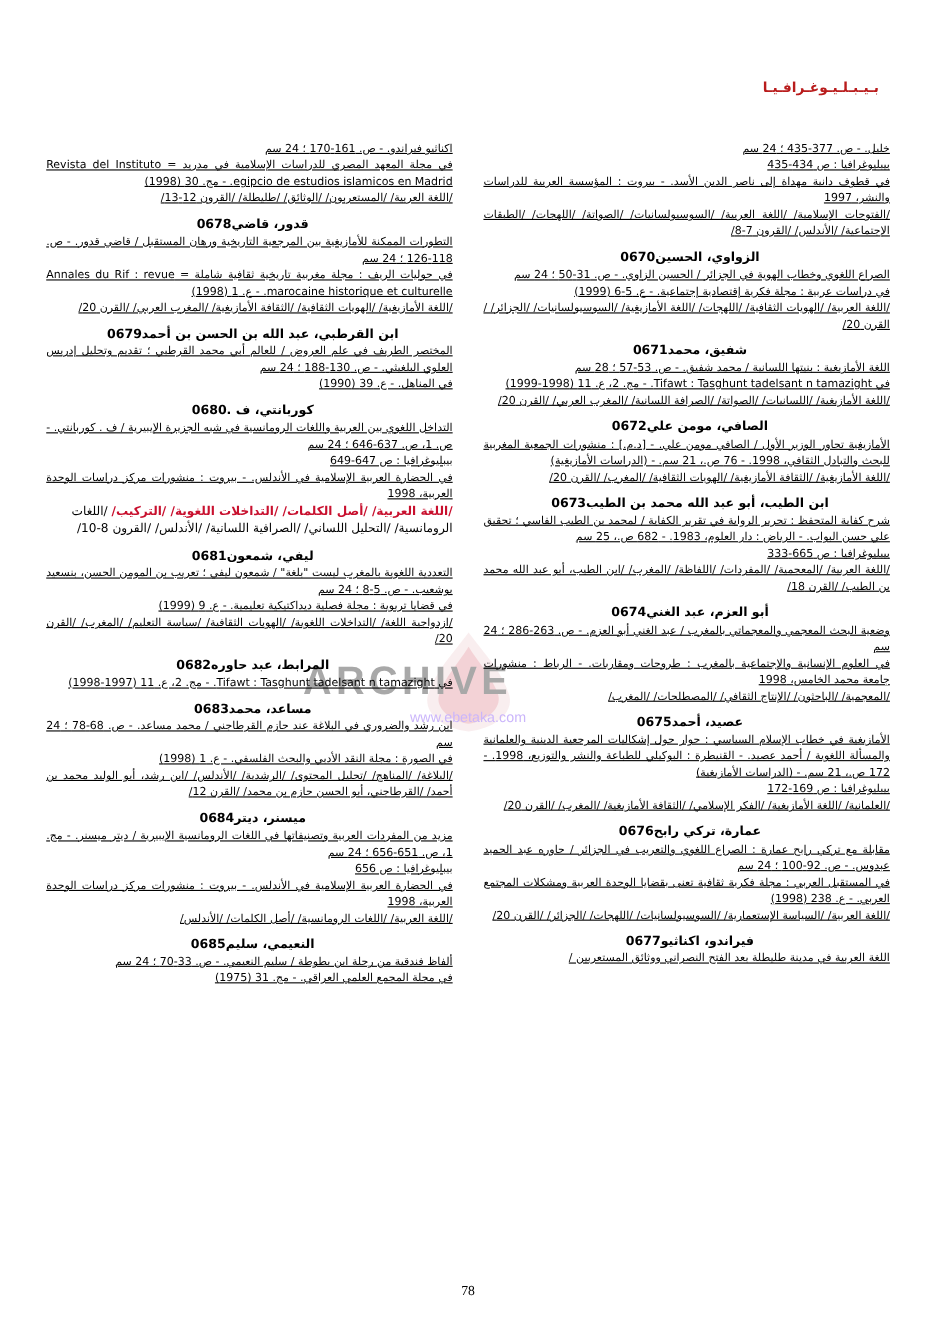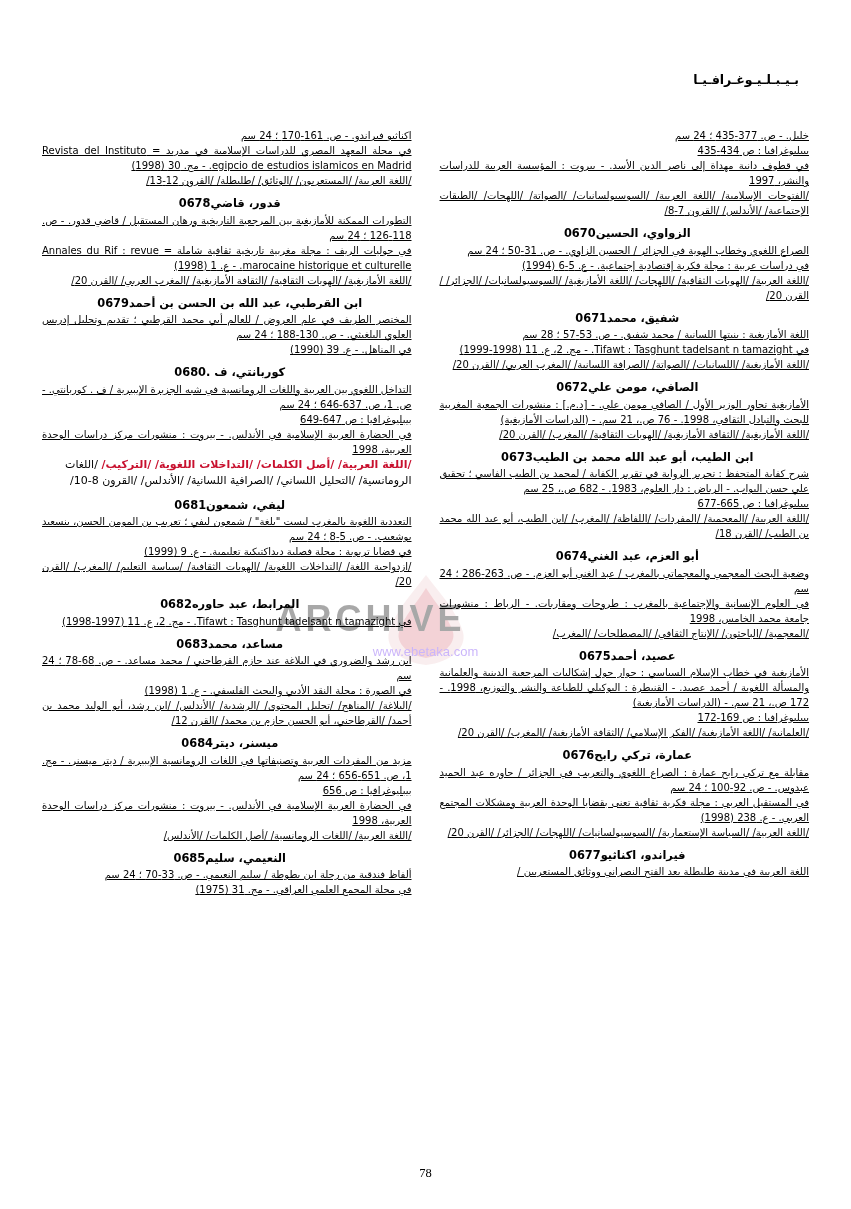--- a/index.html
+++ b/index.html
@@ -16,21 +16,21 @@
     color: #000000;
     overflow: hidden;
   }
   .header {
     position: absolute;
     top: 72px;
     right: 52px;
     font-size: 12.5px;
     font-weight: bold;
     letter-spacing: 2px;
-    color: #000000;
+    color: #b91c1c;
     direction: rtl;
   }
   .columns {
     position: absolute;
     top: 128px;
     right: 42px;
     left: 42px;
     display: flex;
     flex-direction: row;
     gap: 28px;
@@ -140,38 +140,38 @@
     <div class="col" id="col-right">
         <div class="entry">
           <div class="line">خليل. - ص. 377-435 ؛ 24 سم</div>
           <div class="line">بيبليوغرافيا : ص 434-435</div>
           <div class="line">في قطوف دانية مهداة إلى ناصر الدين الأسد. - بيروت : المؤسسة العربية للدراسات والنشر، 1997</div>
           <div class="line">/الفتوحات الإسلامية/ /اللغة العربية/ /السوسيولسانيات/ /الصواتة/ /اللهجات/ /الطبقات الإجتماعية/ /الأندلس/ /القرون 7-8/</div>
         </div>
         <div class="entry">
           <div class="entry-head"><span>الزواوي، الحسين</span><span class="num">0670</span></div>
           <div class="line">الصراع اللغوي وخطاب الهوية في الجزائر / الحسين الزاوي. - ص. 31-50 ؛ 24 سم</div>
-          <div class="line">في دراسات عربية : مجلة فكرية إقتصادية إجتماعية. - ع. 5-6 (1994)</div>
+          <div class="line">في دراسات عربية : مجلة فكرية إقتصادية إجتماعية. - ع. 5-6 (1999)</div>
           <div class="line">/اللغة العربية/ /الهويات الثقافية/ /اللهجات/ /اللغة الأمازيغية/ /السوسيولسانيات/ /الجزائر/ /القرن 20/</div>
         </div>
         <div class="entry">
           <div class="entry-head"><span>شفيق، محمد</span><span class="num">0671</span></div>
           <div class="line">اللغة الأمازيغية : بنيتها اللسانية / محمد شفيق. - ص. 53-57 ؛ 28 سم</div>
           <div class="line">في Tifawt : Tasghunt tadelsant n tamazight. - مج. 2، ع. 11 (1998-1999)</div>
           <div class="line">/اللغة الأمازيغية/ /اللسانيات/ /الصواتة/ /الصرافة اللسانية/ /المغرب العربي/ /القرن 20/</div>
         </div>
         <div class="entry">
           <div class="entry-head"><span>الصافي، مومن علي</span><span class="num">0672</span></div>
           <div class="line">الأمازيغية تحاور الوزير الأول / الصافي مومن علي. - [د.م.] : منشورات الجمعية المغربية للبحث والتبادل الثقافي، 1998. - 76 ص.، 21 سم. - (الدراسات الأمازيغية)</div>
           <div class="line">/اللغة الأمازيغية/ /الثقافة الأمازيغية/ /الهويات الثقافية/ /المغرب/ /القرن 20/</div>
         </div>
         <div class="entry">
           <div class="entry-head"><span>ابن الطيب، أبو عبد الله محمد بن الطيب</span><span class="num">0673</span></div>
           <div class="line">شرح كفاية المتحفظ : تحرير الرواية في تقرير الكفاية / لمحمد بن الطيب الفاسي ؛ تحقيق علي حسن البواب. - الرياض : دار العلوم، 1983. - 682 ص.، 25 سم</div>
-          <div class="line">بيبليوغرافيا : ص 665-677</div>
+          <div class="line">بيبليوغرافيا : ص 665-333</div>
           <div class="line">/اللغة العربية/ /المعجمية/ /المفردات/ /اللفاظة/ /المغرب/ /ابن الطيب، أبو عبد الله محمد بن الطيب/ /القرن 18/</div>
         </div>
         <div class="entry">
           <div class="entry-head"><span>أبو العزم، عبد الغني</span><span class="num">0674</span></div>
           <div class="line">وضعية البحث المعجمي والمعجماتي بالمغرب / عبد الغني أبو العزم. - ص. 263-286 ؛ 24 سم</div>
           <div class="line">في العلوم الإنسانية والإجتماعية بالمغرب : طروحات ومقاربات. - الرباط : منشورات جامعة محمد الخامس، 1998</div>
           <div class="line">/المعجمية/ /الباحثون/ /الإنتاج الثقافي/ /المصطلحات/ /المغرب/</div>
         </div>
         <div class="entry">
           <div class="entry-head"><span>عصيد، أحمد</span><span class="num">0675</span></div>

